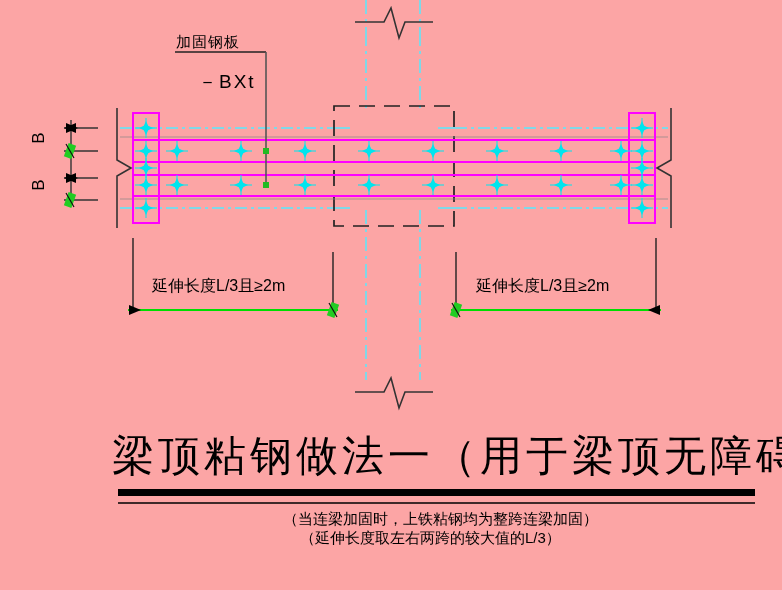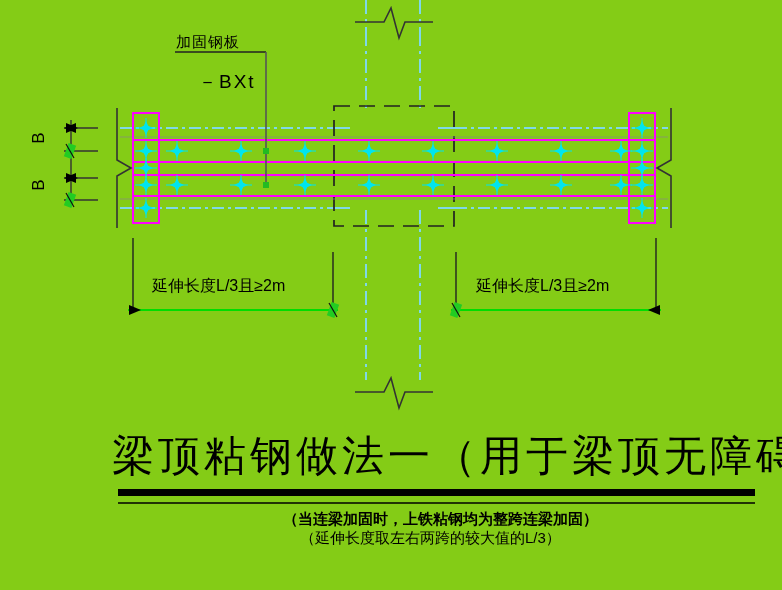--- a/index.html
+++ b/index.html
@@ -11,21 +11,21 @@
     width: 782px;
     height: 590px;
     font-family: "Liberation Sans", sans-serif;
     overflow: hidden;
     position: relative;
   }
   #stage {
     position: relative;
     width: 782px;
     height: 590px;
-    background: #84cc16;
+    background: #fca5a5;
   }
   #stage svg {
     position: absolute;
     left: 0;
     top: 0;
   }
   .txt {
     position: absolute;
     white-space: nowrap;
     color: #000000;
@@ -247,17 +247,17 @@
   <div class="txt sect-letter" style="left:28px; top:128px; width:22px; text-align:center;">B</div>
 
   <div class="txt sect-letter" style="left:28px; top:175px; width:22px; text-align:center;">B</div>
 
   <div class="txt dim-text" style="left:152px; top:276px;">延伸长度L/3且≥2m</div>
 
   <div class="txt dim-text" style="left:476px; top:276px;">延伸长度L/3且≥2m</div>
 
   <div class="txt title-text" style="left:112px; top:428px;">梁顶粘钢做法一（用于梁顶无障碍时</div>
 
-  <div class="txt note-text" style="left:283px; top:510px;font-weight:bold;">（当连梁加固时，上铁粘钢均为整跨连梁加固）</div>
+  <div class="txt note-text" style="left:283px; top:510px;">（当连梁加固时，上铁粘钢均为整跨连梁加固）</div>
 
   <div class="txt note-text" style="left:300px; top:529px;">（延伸长度取左右两跨的较大值的L/3）</div>
 
 </div>
 
 </body></html>

